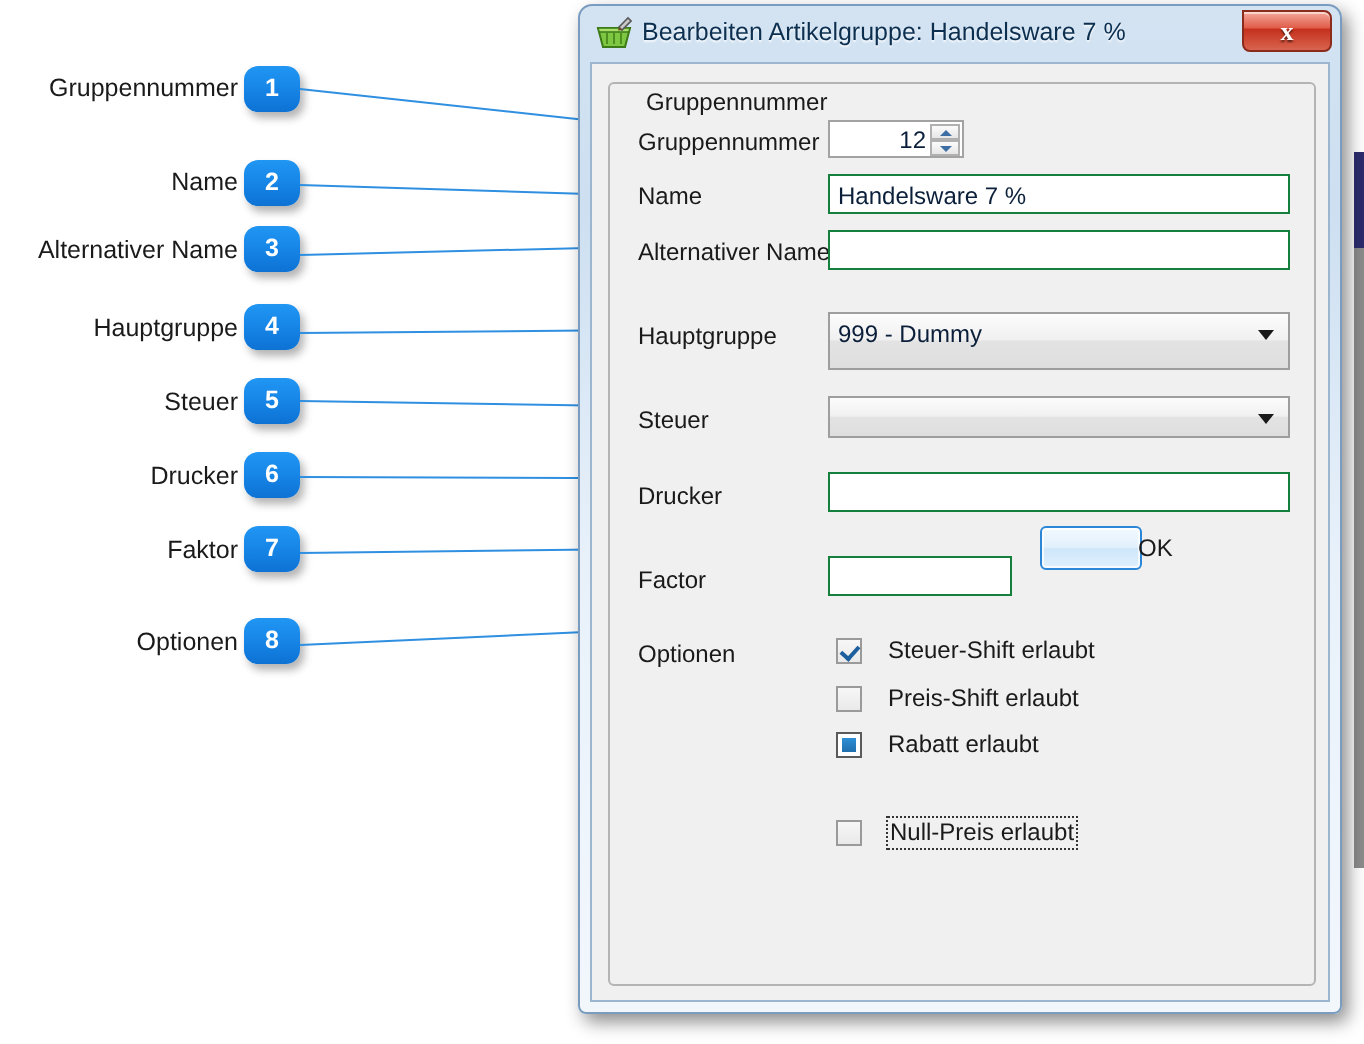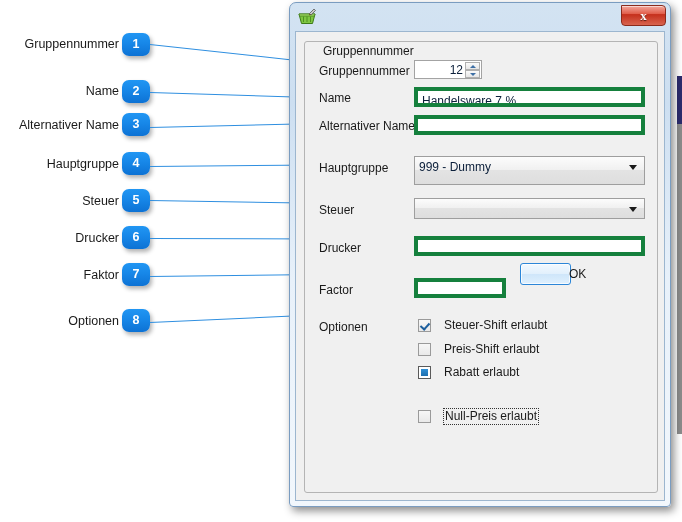--- a/index.html
+++ b/index.html
@@ -150,21 +150,21 @@
   
   .field-label {
     position: absolute;
     font-size: 12px;
     color: #1a1a1a;
     white-space: nowrap;
   }
   .textbox {
     position: absolute;
     background: #ffffff;
-    border: 4px solid #15803d;
+    border: 1px solid #15803d;
     box-sizing: border-box;
     font-size: 12px;
     color: #0b1f3a;
     padding: 2px 4px;
     line-height: 16px;
     overflow: hidden;
     white-space: nowrap;
   }
   .spinbox-wrap {
     position: absolute;
@@ -364,20 +364,21 @@
     <div class="titlebar">
       <svg class="title-icon" viewBox="0 0 18 17">
         <path d="M1 6 L17 6 L14.5 15.5 L3.5 15.5 Z" fill="#7ec742" stroke="#3d7a18" stroke-width="1"></path>
         <path d="M1 6 L17 6 L16.4 8 L1.6 8 Z" fill="#a8e06a" stroke="#3d7a18" stroke-width="0.7"></path>
         <path d="M5.5 8.5 L5.5 14" stroke="#4f8f22" stroke-width="1"></path>
         <path d="M9 8.5 L9 14" stroke="#4f8f22" stroke-width="1"></path>
         <path d="M12.5 8.5 L12.5 14" stroke="#4f8f22" stroke-width="1"></path>
         <path d="M11.5 5.5 L16 1 L17.5 2.5 L13 7 Z" fill="#c8c8c8" stroke="#5a5a5a" stroke-width="0.8"></path>
         <path d="M11.5 5.5 L13 7 L11 7.3 Z" fill="#6b4a20"></path>
       </svg>
+      <div class="title-text">Bearbeiten Artikelgruppe: Handelsware 7 %</div>
       <div class="close-btn">
         <div class="close-x">x</div>
       </div>
     </div>
 
     <div class="window-frame-inner">
 
       <div class="groupbox">
         <div class="groupbox-title">Gruppennummer</div>
       </div>

